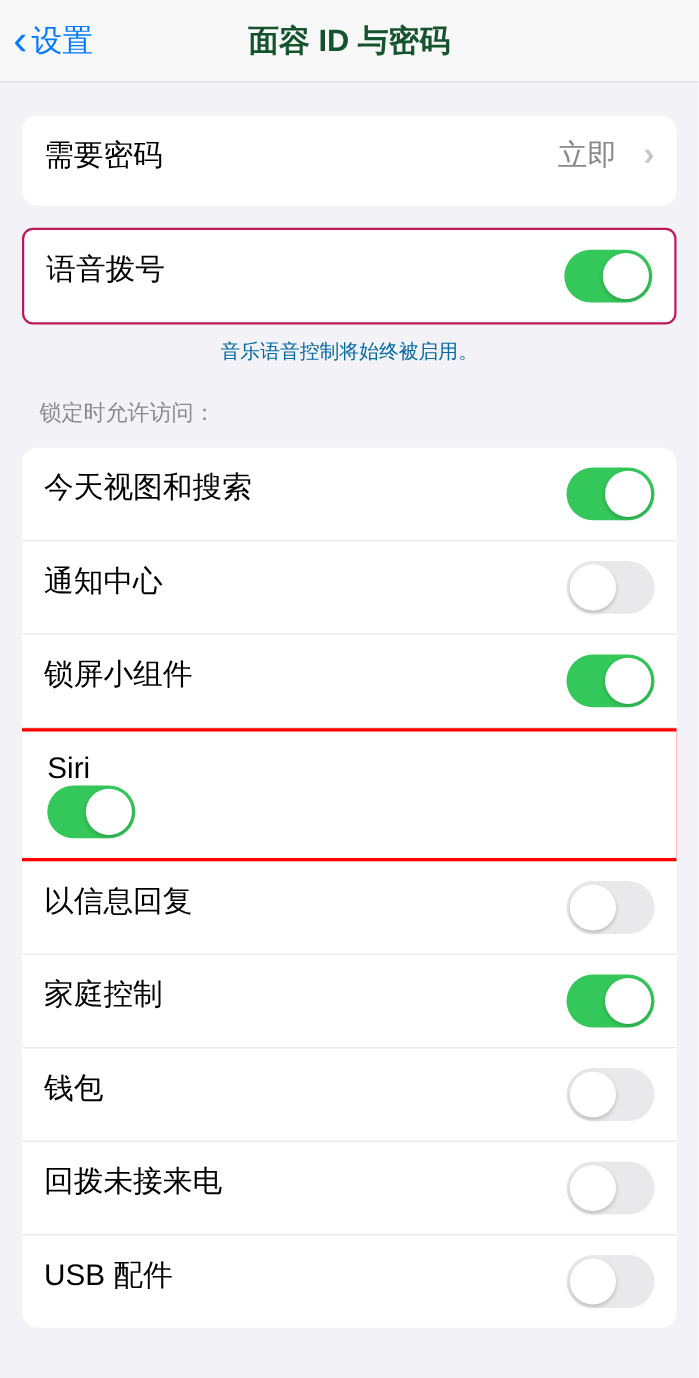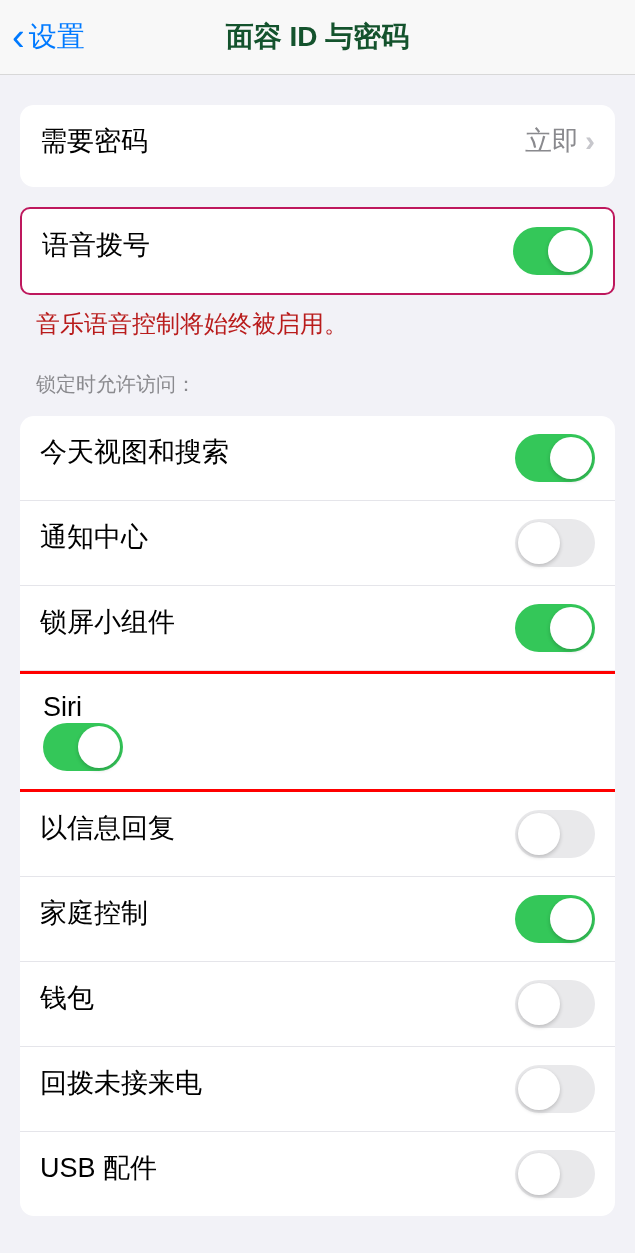--- a/index.html
+++ b/index.html
@@ -71,36 +71,37 @@
     .row.nav-row {
       min-height: 82px;
     }
     .row-label {
       font-size: 27px;
       color: #000;
     }
     .row-right {
       display: flex;
       align-items: center;
-      gap: 6px;
+      gap: 24px;
     }
     .row-value {
       font-size: 27px;
       color: #8a8a8e;
     }
     .chevron-right {
       color: #c7c7cc;
       font-size: 30px;
       font-weight: 600;
     }
     .footer-text {
-      font-size: 24px;
-      color: #b91c1c;
+      font-size: 18px;
+      color: #0369a1;
       padding: 12px 36px 0 36px;
       line-height: 1.4;
+      text-align: center;
     }
     .section-header {
       font-size: 20px;
       color: #8a8a8e;
       padding: 30px 36px 8px 36px;
     }
     .toggle {
       width: 80px;
       height: 48px;
       border-radius: 24px;

